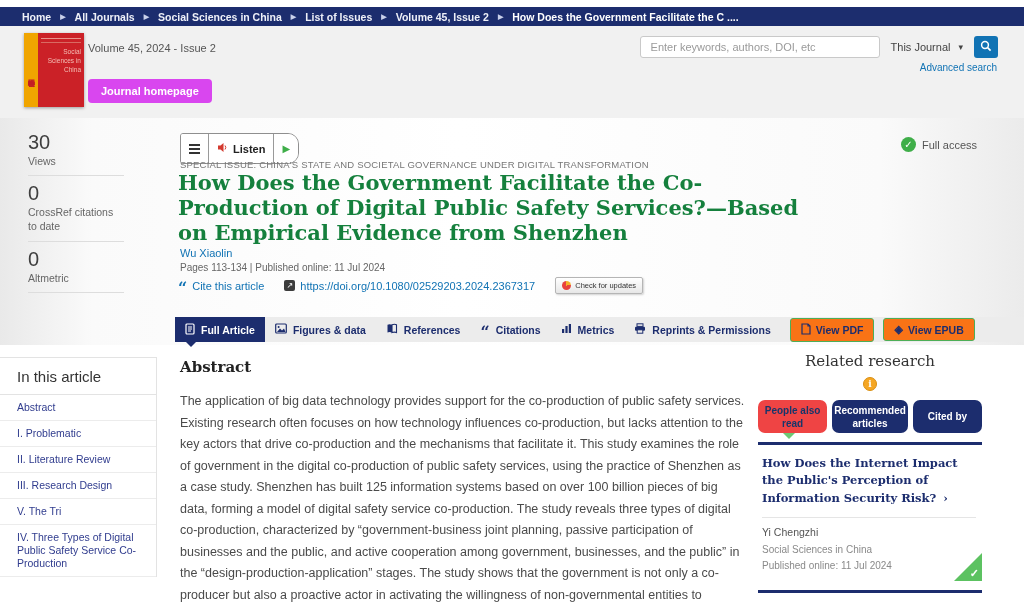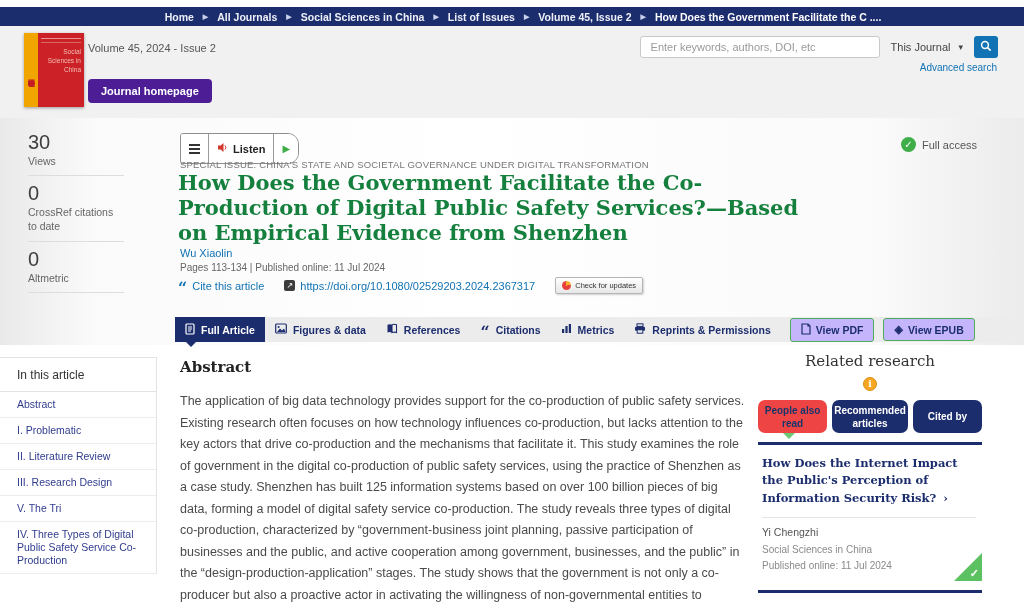--- a/index.html
+++ b/index.html
@@ -7,21 +7,21 @@
   body {
     width:1024px; height:602px; overflow:hidden; position:relative;
     background:#ffffff; font-family:"Liberation Sans", sans-serif;
   }
   a { text-decoration:none; }
 
   
   .breadcrumb {
     position:absolute; top:7px; left:0; right:0; height:19px;
     background:#1c2d6e; display:flex; align-items:center; gap:9px;
-    padding-left:22px; font-size:10.5px; font-weight:bold; color:#e8ebf5;justify-content:center;
+    padding-left:22px; font-size:10.5px; font-weight:bold; color:#e8ebf5;
   }
   .breadcrumb a { color:#eef0f8; }
   .bc-sep { font-size:7px; color:#c9d0ea; }
   .bc-current { color:#ffffff; }
 
   
   .journal-band { position:absolute; top:26px; left:0; right:0; height:92px; background:#f1f1f1; }
   .band-notch { position:absolute; top:118px; left:152px; width:0; height:0;
     border-left:10px solid transparent; border-right:10px solid transparent; border-top:8px solid #ededed; }
 
@@ -32,21 +32,21 @@
     font-size:7px; font-weight:bold; text-align:center; line-height:14px; padding-top:8px; }
   .cover-body { flex:1; background:#cb2127; color:#f4bdb4; font-size:6.5px; line-height:1.35;
     text-align:right; padding:15px 3px 0 2px; position:relative; }
   .cover-body::before { content:""; position:absolute; top:5px; left:3px; right:3px; height:1px; background:#e9938c; }
   .cover-body::after  { content:""; position:absolute; top:9px; left:3px; right:3px; height:1px; background:#d96a62; }
 
   .j-info { position:absolute; left:88px; top:37px; }
   .j-title { font-family:"DejaVu Serif", serif; font-weight:bold; font-size:13.5px; color:#1c2d6e; }
   .j-title .chev { font-size:12px; margin-left:3px; }
   .j-issue { font-size:11px; color:#555; margin-top:5px; }
-  .j-home-btn { position:absolute; left:88px; top:79px; background:#4c1d95; color:#fff;
+  .j-home-btn { position:absolute; left:88px; top:79px; background:#d946ef; color:#fff;
     font-size:11px; font-weight:bold; padding:6px 13px; border:none; border-radius:4px; cursor:pointer;
     font-family:"Liberation Sans", sans-serif; }
 
   .search-row { position:absolute; top:36px; right:26px; display:flex; align-items:center; gap:7px; }
   .search-input { width:240px; height:22px; border:1px solid #c9c9c9; border-radius:3px;
     padding:0 10px; font-size:11px; color:#555; background:#fff; font-family:"Liberation Sans", sans-serif; }
   .search-input::placeholder { color:#9a9a9a; }
   .scope-select { display:flex; align-items:center; gap:8px; font-size:11px; color:#444;
     padding:0 4px; height:22px; cursor:pointer; }
   .scope-caret { font-size:9px; color:#444; }
@@ -102,29 +102,29 @@
   
   .tabstrip { position:absolute; left:175px; right:0; top:317px; height:25px; background:#ececec;
     display:flex; align-items:center; }
   .tab { display:flex; align-items:center; gap:6px; height:25px; padding:0 10px;
     font-size:10.5px; font-weight:bold; color:#1c2d6e; background:none; border:none; cursor:pointer;
     font-family:"Liberation Sans", sans-serif; white-space:nowrap; }
   .tab.active { background:#1c2d6e; color:#fff; position:relative; }
   .tab.active::after { content:""; position:absolute; top:25px; left:11px;
     border:5px solid transparent; border-top-color:#1c2d6e; }
   .tab svg { flex:0 0 auto; }
-  .green-btn { display:flex; align-items:center; gap:5px; background:#c4b5fd; border:1px solid #4dae57;
+  .green-btn { display:flex; align-items:center; gap:5px; background:#f97316; border:1px solid #4dae57;
     color:#1c2d6e; border-radius:3px; font-size:10.5px; font-weight:bold; padding:4px 10px;
     margin-left:9px; cursor:pointer; font-family:"Liberation Sans", sans-serif; white-space:nowrap; }
   .epub-glyph { font-size:11px; }
 
   
   .toc { position:absolute; left:0; top:357px; width:157px; background:#fff;
     border-top:1px solid #e3e3e3; border-right:1px solid #e3e3e3; }
-  .toc-title { font-size:12px; color:#333; padding:10px 8px 9px 17px; border-bottom:1px solid #e3e3e3; }
+  .toc-title { font-size:15px; color:#333; padding:10px 8px 9px 17px; border-bottom:1px solid #e3e3e3; }
   .toc-item { display:block; font-size:10.5px; color:#303c8e; line-height:13px;
     padding:6px 10px 6px 17px; border-bottom:1px solid #ececec; }
 
   
   .abstract { position:absolute; left:180px; top:358px; width:566px; }
   .abstract h2 { font-family:"DejaVu Serif", serif; font-size:15px; font-weight:bold; color:#222; margin:0 0 15px; }
   .abstract p { font-size:12.5px; color:#4a4a4a; line-height:21.5px; margin:0; }
 
   
   .related { position:absolute; left:758px; top:352px; width:224px; }

